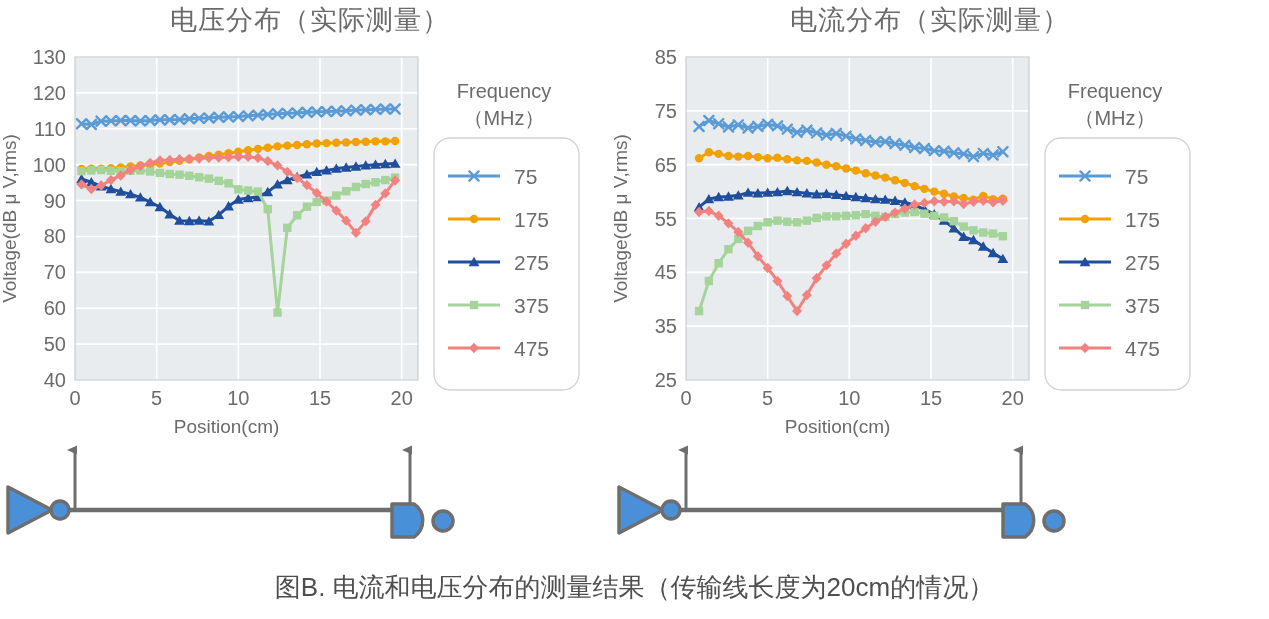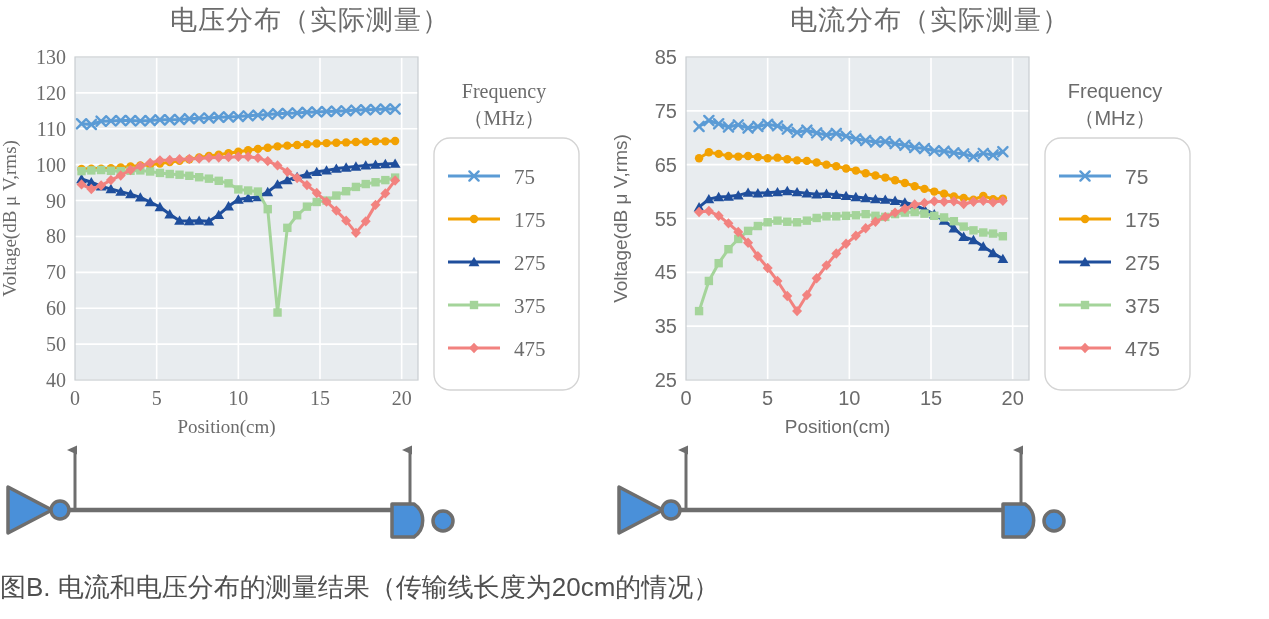--- a/index.html
+++ b/index.html
@@ -3,35 +3,35 @@
 <meta charset="utf-8">
 <style>
   html,body{margin:0;padding:0;}
   body{
     width:1269px;height:619px;background:#ffffff;
     font-family:"Liberation Sans","DejaVu Sans",sans-serif;
     color:#595959;overflow:hidden;position:relative;
   }
   .figure{position:absolute;inset:0;}
   .panel{position:absolute;top:0;width:634px;height:560px;}
-  .panel-left{left:0;font-family:Liberation Serif, serif;}
+  .panel-left{left:0;}
   .panel-right{left:611px;}
   .chart-title{
     position:absolute;top:2px;left:0;width:100%;
     text-align:center;font-size:27px;color:#6b6b6b;
     letter-spacing:1px;white-space:nowrap;
   }
   .panel-left .chart-title{padding-left:-20px;transform:translateX(-7px);}
   .panel-right .chart-title{transform:translateX(2px);}
   svg{display:block;overflow:visible;}
   .chart-svg{position:absolute;top:40px;left:0;}
   .circuit-svg{position:absolute;top:425px;left:0;}
   .caption{
     position:absolute;left:0;top:570px;width:100%;
-    text-align:left;font-size:26px;color:#4f4f4f;white-space:nowrap;
+    text-align:center;font-size:26px;color:#4f4f4f;white-space:nowrap;
   }
   text{fill:#6b6b6b;}
   .tick-lbl{font-size:20px;}
   .axis-lbl{font-size:19px;}
   .legend-title{font-size:20px;}
   .legend-lbl{font-size:21px;}
 </style>
 </head>
 <body>
 

